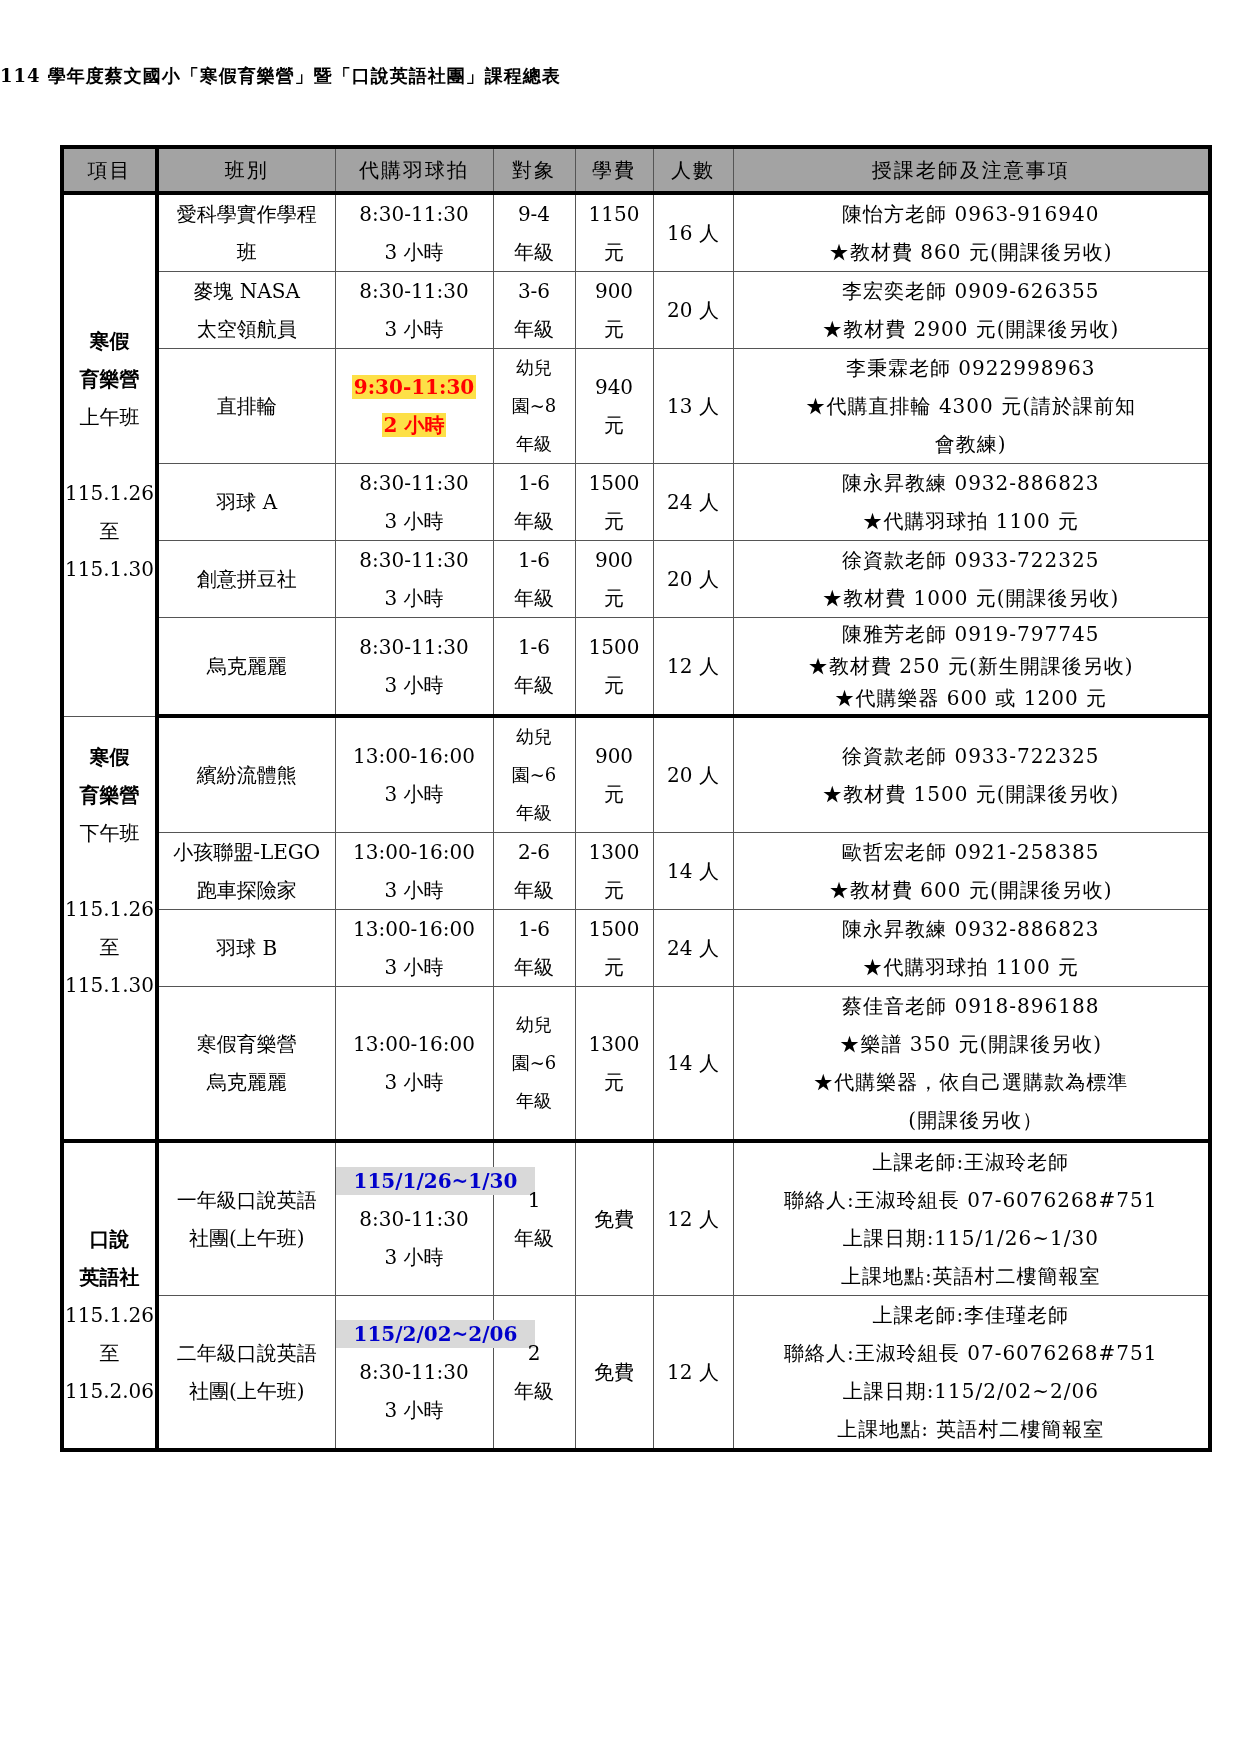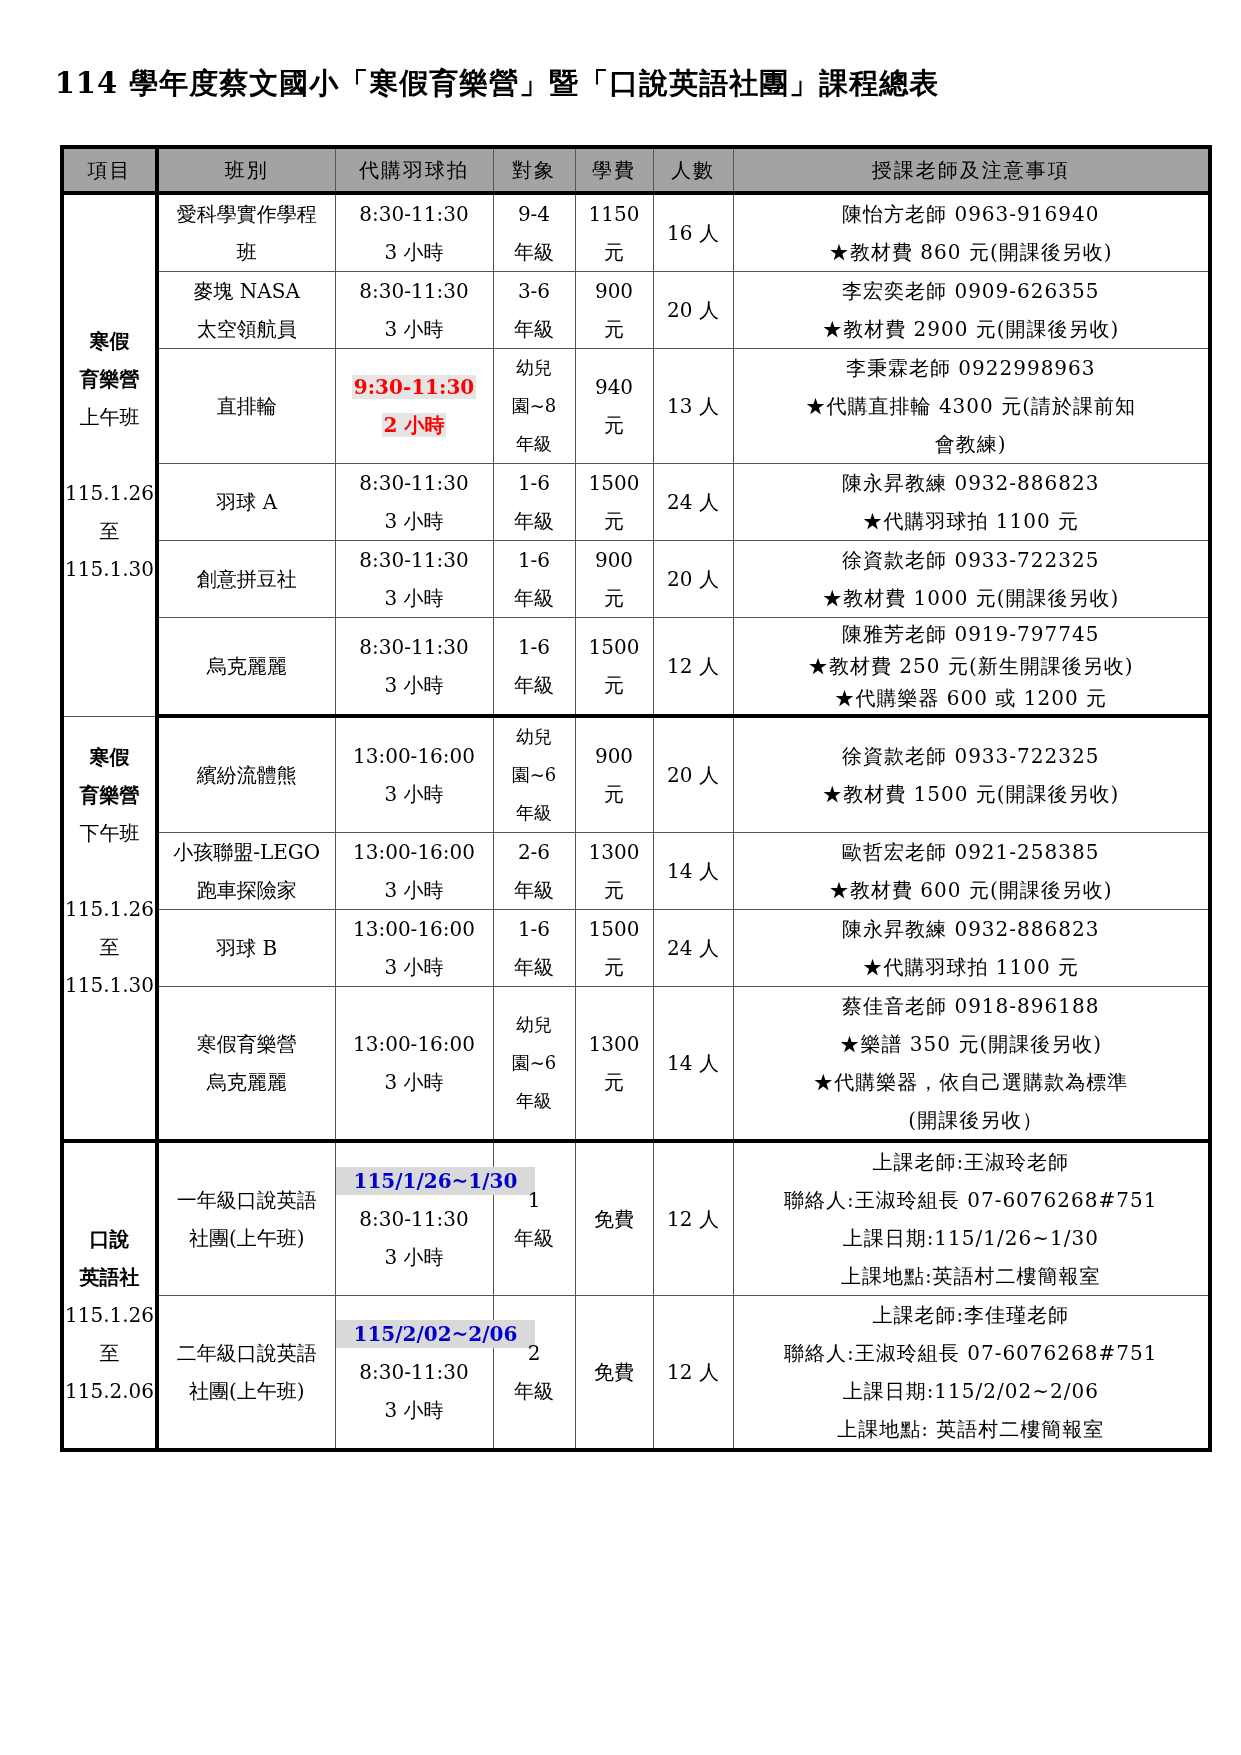--- a/index.html
+++ b/index.html
@@ -1,28 +1,28 @@
 <!DOCTYPE html>
 <html><head>
 <meta charset="utf-8">
 <style>
   html, body { margin: 0; padding: 0; background: #ffffff; }
   body { width: 1241px; height: 1755px; position: relative; font-family: "DejaVu Serif", "Liberation Serif", serif; color: #000; }
-  .title { position: absolute; top: 64px; left: 0; width: 994px; text-align: center; font-size: 29px; font-weight: bold; letter-spacing: 1px; }
+  .title { position: absolute; top: 64px; left: 0; width: 994px; text-align: left; font-size: 18px; font-weight: bold; letter-spacing: 1px; }
   table.sched { position: absolute; top: 145px; left: 60px; width: 1148px; border-collapse: collapse; table-layout: fixed; }
   table.sched td, table.sched th { border: 1px solid #555; text-align: center; vertical-align: middle; font-size: 20px; line-height: 38px; padding: 0; font-weight: normal; }
   table.sched th { background: #a3a3a3; height: 42px; border-bottom: 4px solid #000; letter-spacing: 2px; }
   table.sched { border: 4px solid #000; }
   td.cat { border-right: 4px solid #000 !important; font-size: 20px; line-height: 38px; }
   th.catcol { border-right: 4px solid #000 !important; }
   td.cat .b { font-weight: bold; }
   td.note { text-align: left; padding-left: 12px; letter-spacing: 1px; margin-left: 30px; }
   td.note div { line-height: 38px; }
   tr.sect-end td { border-bottom: 4px solid #000; }
-  .hl-yellow { background: #e5e5e5; color: #ff0000; font-weight: bold; padding: 0 2px; }
+  .hl-yellow { background: #fde047; color: #ff0000; font-weight: bold; padding: 0 2px; }
   .hl-gray { background: #d9d9d9; color: #0000cc; font-weight: bold; padding: 2px 18px; }
 </style>
 </head>
 <body>
 
 <div class="title">114 學年度蔡文國小「寒假育樂營」暨「口說英語社團」課程總表</div>
 
 <table class="sched">
   <colgroup>
     <col style="width:95px">

